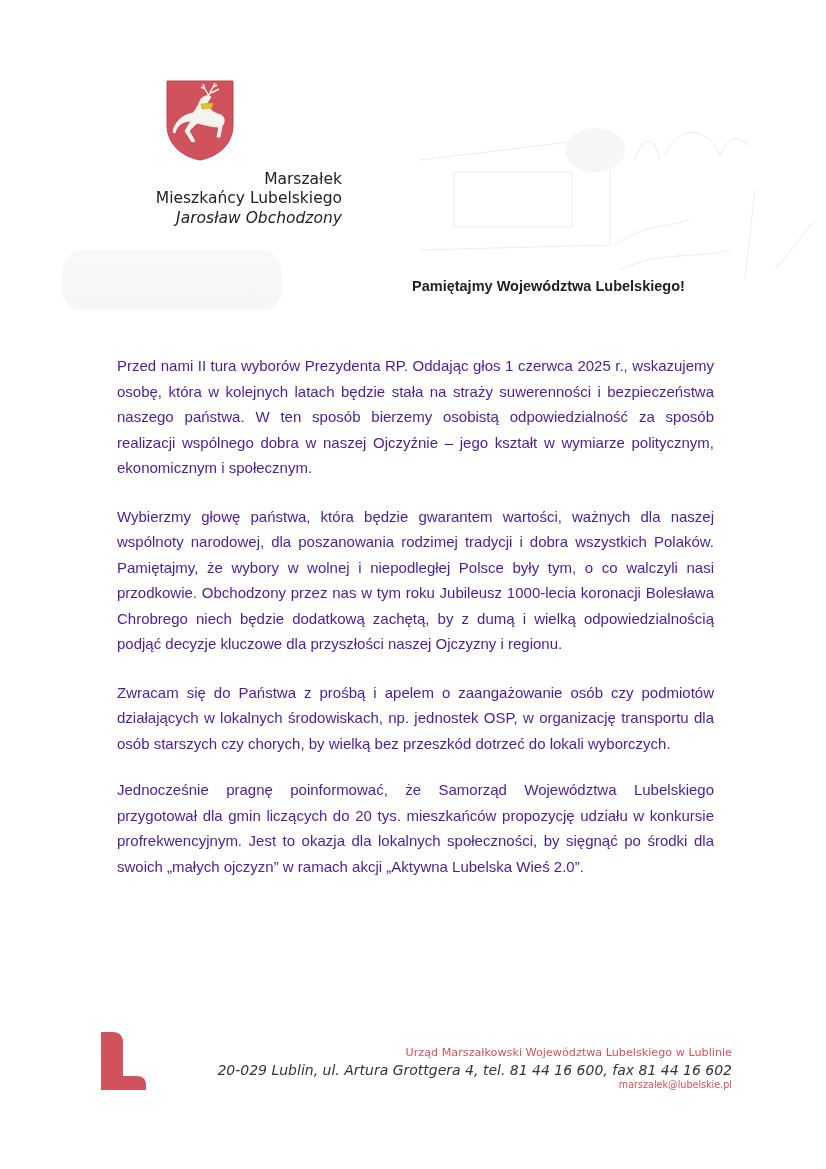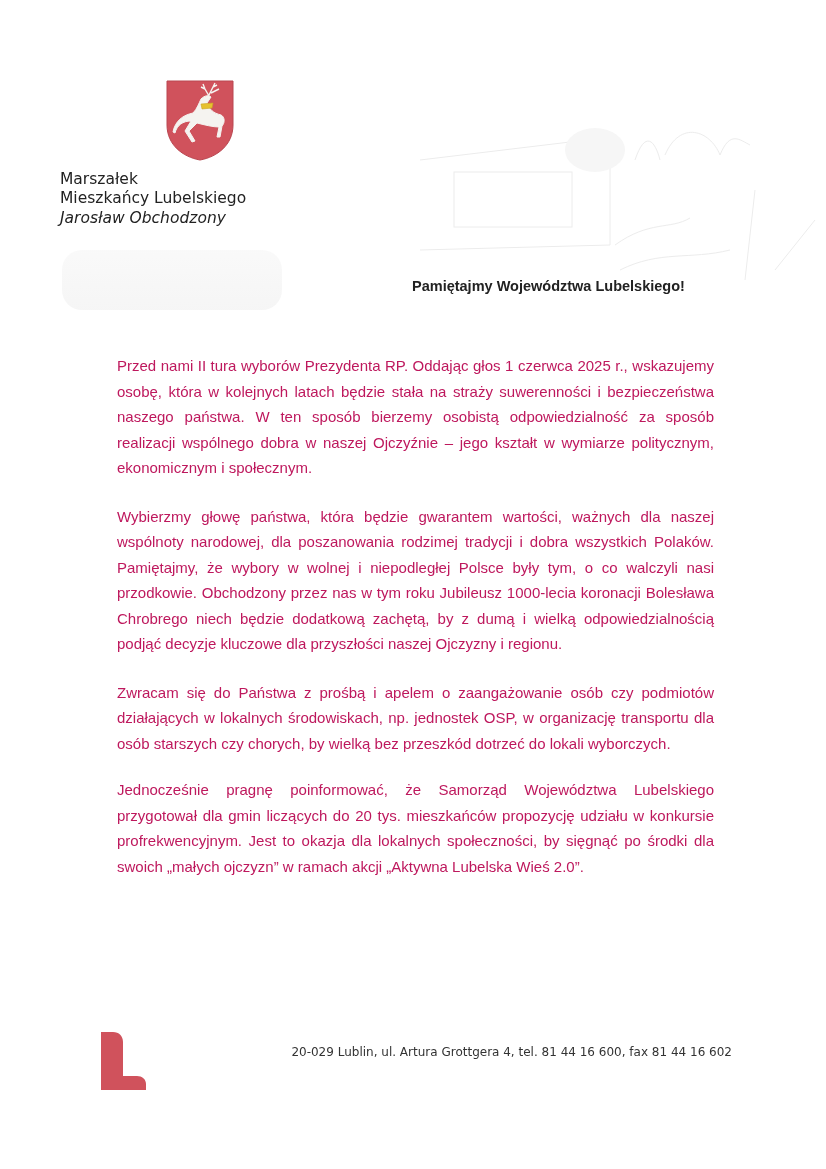--- a/index.html
+++ b/index.html
@@ -2,40 +2,40 @@
 <html><head>
 <meta charset="utf-8">
 <style>
   html, body { margin: 0; padding: 0; background: #ffffff; }
   body { width: 826px; height: 1169px; position: relative; overflow: hidden;
          font-family: "Liberation Sans", sans-serif; color: #1f1f1f; }
 
   .ghost { position: absolute; pointer-events: none; }
 
   .crest { position: absolute; left: 165px; top: 79px; width: 70px; height: 82px; }
-  .header-titles { position: absolute; left: 60px; top: 170px; width: 282px; text-align: left;
+  .header-titles { position: absolute; left: 60px; top: 170px; width: 282px; text-align: right;
                    font-family: "DejaVu Sans", sans-serif; color: #222; }
   .header-titles .t1 { font-size: 15.5px; line-height: 19px; }
   .header-titles .t2 { font-size: 15.5px; line-height: 19px; }
   .header-titles .t3 { font-size: 15.5px; line-height: 21px; font-style: italic; }
 
   .salutation { position: absolute; left: 412px; top: 271px; font-weight: bold; font-size: 14.5px;
                 color: #222; }
   .salutation div { line-height: 30px; }
 
   .body-text { position: absolute; left: 117px; top: 353px; width: 597px; font-size: 15px;
-               line-height: 25.5px; color: #be185d; }
+               line-height: 25.5px; color: #4c1d95; }
   .body-text p { margin: 0 0 23px 0; text-align: justify; text-align-last: left; }
   .body-text p.tight { margin-bottom: 21px; }
 
   .footer-logo { position: absolute; left: 101px; top: 1032px; width: 45px; height: 58px; }
   .footer { position: absolute; right: 94px; top: 1044px; text-align: right;
             font-family: "DejaVu Sans", sans-serif; }
   .footer .org { color: #d0525c; font-size: 11.2px; line-height: 18px; }
-  .footer .addr { color: #333; font-size: 12px; line-height: 16px; }
+  .footer .addr { color: #333; font-size: 14px; line-height: 16px; font-style: italic; }
   .footer .mail { color: #d0525c; font-size: 9.6px; line-height: 14px; }
 </style>
 </head>
 <body>
 
 <svg class="ghost" style="left:420px;top:100px;" width="400" height="190" viewBox="0 0 400 190">
   <g fill="none" stroke="#ececec" stroke-width="1">
     <rect x="34" y="72" width="118" height="55"></rect>
     <path d="M0 60 L150 42 L190 40 L190 145 L0 150"></path>
     <path d="M215 60 C225 30 235 40 240 60 M245 55 C260 20 290 30 300 55 C310 30 320 40 330 45"></path>
@@ -70,14 +70,16 @@
   <p>Wybierzmy głowę państwa, która będzie gwarantem wartości, ważnych dla naszej wspólnoty narodowej, dla poszanowania rodzimej tradycji i dobra wszystkich Polaków. Pamiętajmy, że wybory w wolnej i niepodległej Polsce były tym, o co walczyli nasi przodkowie. Obchodzony przez nas w tym roku Jubileusz 1000-lecia koronacji Bolesława Chrobrego niech będzie dodatkową zachętą, by z dumą i wielką odpowiedzialnością podjąć decyzje kluczowe dla przyszłości naszej Ojczyzny i regionu.</p>
   <p class="tight">Zwracam się do Państwa z prośbą i apelem o zaangażowanie osób czy podmiotów działających  w lokalnych środowiskach, np. jednostek  OSP, w organizację transportu dla osób starszych czy chorych, by wielką bez przeszkód dotrzeć do lokali wyborczych.</p>
   <p class="tight">Jednocześnie pragnę poinformować, że Samorząd Województwa Lubelskiego przygotował dla gmin liczących do 20 tys. mieszkańców propozycję udziału w konkursie profrekwencyjnym. Jest to okazja dla lokalnych społeczności, by sięgnąć po środki dla swoich „małych ojczyzn” w ramach akcji „Aktywna Lubelska Wieś 2.0”.</p>
 </div>
 
 <svg class="footer-logo" viewBox="0 0 45 58">
   <path d="M0 0 H12 C18 0 22 4 22 10 V44 H36 C41 44 45 47 45 52 V58 H0 Z" fill="#d0525c"></path>
 </svg>
 
 <div class="footer">
+  <div class="org">Urząd Marszałkowski Województwa Lubelskiego w Lublinie</div>
   <div class="addr">20-029 Lublin, ul. Artura Grottgera 4, tel. 81 44 16 600, fax 81 44 16 602</div>
+  <div class="mail">marszalek@lubelskie.pl</div>
 </div>
 
 </body></html>

